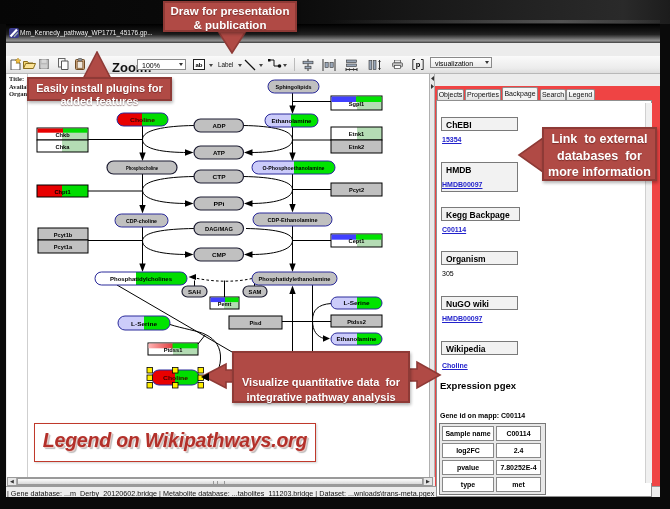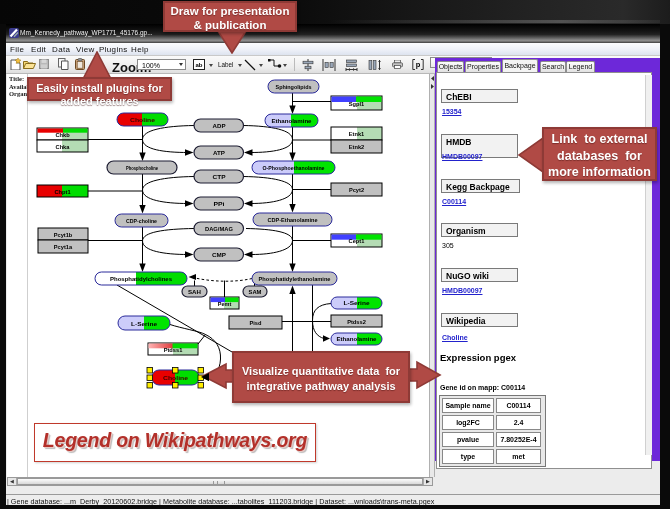--- a/index.html
+++ b/index.html
@@ -26,30 +26,30 @@
   border-left:2.8px solid transparent;border-right:2.8px solid transparent;border-top:3.5px solid #333;}
 .ddarr{position:absolute;width:0;height:0;border-left:2.5px solid transparent;
   border-right:2.5px solid transparent;border-top:3px solid #444;}
 
 #leftpanel{left:1px;top:50px;width:21px;height:403px;background:#fff;overflow:hidden;
   font-family:"Liberation Serif",serif;font-weight:bold;font-size:6.5px;line-height:7.5px;color:#222;
   border-right:1px solid #cfcfcf;box-sizing:border-box;}
 #canvas{left:22px;top:50px;width:401px;height:403px;background:#fff;}
 #splitter{left:423px;top:50px;width:6px;height:403px;background:#e9e9e9;
   border-left:1px solid #b0b0b0;border-right:1px solid #b0b0b0;box-sizing:border-box;}
-#rightpanel{left:429px;top:34px;width:225px;height:403px;background:#6d28d9;}
+#rightpanel{left:429px;top:62px;width:225px;height:403px;background:#ef4444;}
 .tab{position:absolute;font-size:7px;color:#111;text-align:center;
   border:1px solid #8f8f8f;border-bottom:none;box-sizing:border-box;
   background:linear-gradient(#fdfdfd,#e2e2e2);border-radius:2px 2px 0 0;}
 #tabactive{background:#f4f4f4;z-index:3;}
 
 #hscroll{left:1px;top:453px;width:426px;height:9px;background:#f2f2f2;
   border:1px solid #9a9a9a;box-sizing:border-box;}
 #statusbar{left:0;top:462px;width:654px;height:11px;background:#ededed;
-  border-top:1px solid #9a9a9a;box-sizing:border-box;font-size:7.2px;color:#111;margin-top:8px;}
+  border-top:1px solid #9a9a9a;box-sizing:border-box;font-size:7.2px;color:#111;}
 
 .callout{position:absolute;background:#b04a45;border:2px solid #8e3a36;box-sizing:border-box;
   color:#fff;font-weight:bold;text-align:center;
   text-shadow:0 1px 1px rgba(60,10,10,.45);z-index:30;box-shadow:1px 2px 3px rgba(0,0,0,.3);}
 svg{display:block;}
 .link{color:#2222cc;font-weight:bold;text-decoration:underline;font-size:7px;position:absolute;}
 .hdrbox{position:absolute;background:#f2f2f2;border:1px solid #7a7a7a;box-sizing:border-box;
   font-weight:bold;font-size:8.5px;color:#000;padding:2px 0 0 4px;}
 .cell{position:absolute;height:15px;background:#fff;border:1px solid #888;box-sizing:border-box;
   font-size:7px;font-weight:bold;text-align:center;line-height:13px;}
@@ -59,28 +59,20 @@
 <div class="abs" id="bandtop"></div>
 
 <div class="abs" id="win">
   <div class="abs" id="titlebar">
     <svg class="abs" style="left:3px;top:4px" width="10" height="10" viewBox="0 0 10 10">
       <rect x="0" y="0" width="10" height="10" rx="2" fill="#3a3a8c"></rect>
       <path d="M1.5,8.5 L8,1.5" stroke="#fff" stroke-width="2.2"></path>
       <path d="M5,8.8 L9,4.5" stroke="#9aa" stroke-width="1.4"></path>
     </svg>
     <div class="abs" id="titletext">Mm_Kennedy_pathway_WP1771_45176.gp...</div>
-  </div>
-  <div class="abs" id="menubar">
-    <span class="menuitem" style="left:4px">File</span>
-    <span class="menuitem" style="left:25px">Edit</span>
-    <span class="menuitem" style="left:46px">Data</span>
-    <span class="menuitem" style="left:70px">View</span>
-    <span class="menuitem" style="left:93px">Plugins</span>
-    <span class="menuitem" style="left:125px">Help</span>
   </div>
   <div class="abs" id="toolbar">
 
     <svg class="abs" style="left:4px;top:2px" width="11" height="12" viewBox="0 0 11 12">
       <path d="M1,2 h6 l3,3 v7 h-9 z" fill="#fff" stroke="#555" stroke-width="1"></path>
       <path d="M7,2 l3,3 h-3 z" fill="#ddd" stroke="#555" stroke-width=".8"></path>
       <path d="M8,0 l.9,1.8 2,.3 -1.5,1.4 .4,2 -1.8,-1 -1.8,1 .4,-2 L5,2.1 7.1,1.8 z" fill="#f7c23c" stroke="#a07810" stroke-width=".5"></path>
     </svg>
 
     <svg class="abs" style="left:17px;top:4px" width="13" height="9" viewBox="0 0 13 9">
@@ -378,21 +370,21 @@
   <div class="abs" id="rightpanel">
     <div class="tab" style="left:2px;top:3px;width:27px;height:11px;padding-top:1px">Objects</div>
     <div class="tab" style="left:30px;top:3px;width:36px;height:11px;padding-top:1px">Properties</div>
     <div class="tab" id="tabactive" style="left:67px;top:1px;width:36px;height:13px;padding-top:2px">Backpage</div>
     <div class="tab" style="left:105px;top:3px;width:26px;height:11px;padding-top:1px">Search</div>
     <div class="tab" style="left:131px;top:3px;width:29px;height:11px;padding-top:1px">Legend</div>
     <div class="abs" style="left:1px;top:14px;width:216px;height:397px;background:#fff;border:1px solid #8f8f8f;box-sizing:border-box;z-index:2">
       <div class="abs" style="left:208px;top:2px;width:6px;height:380px;background:#f0f0f0;border-left:1px solid #d0d0d0"></div>
       <div class="hdrbox" style="left:4px;top:16px;width:77px;height:14px">ChEBI</div>
       <span class="link" style="left:5px;top:35px">15354</span>
-      <div class="hdrbox" style="left:4px;top:61px;width:77px;height:24px">HMDB</div>
+      <div class="hdrbox" style="left:4px;top:61px;width:77px;height:30px">HMDB</div>
       <span class="link" style="left:5px;top:80px">HMDB00097</span>
       <div class="hdrbox" style="left:4px;top:106px;width:79px;height:14px">Kegg Backpage</div>
       <span class="link" style="left:5px;top:125px">C00114</span>
       <div class="hdrbox" style="left:4px;top:150px;width:77px;height:14px">Organism</div>
       <span class="abs" style="left:5px;top:169px;font-size:7px">305</span>
       <div class="hdrbox" style="left:4px;top:195px;width:77px;height:14px">NuGO wiki</div>
       <span class="link" style="left:5px;top:214px">HMDB00097</span>
       <div class="hdrbox" style="left:4px;top:240px;width:77px;height:14px">Wikipedia</div>
       <span class="link" style="left:5px;top:261px">Choline</span>
       <span class="abs" style="left:3px;top:279px;font-size:9.5px;font-weight:bold">Expression pgex</span>
@@ -433,21 +425,21 @@
   <polygon points="15,1 1,28 29,28" fill="#b04a45" stroke="#8e3a36" stroke-width="1.6"></polygon>
   <rect x="2" y="26" width="26" height="3" fill="#b04a45"></rect>
 </svg>
 
 <div class="callout" style="left:542px;top:127px;width:115px;height:54px;font-size:12.5px;line-height:16.5px;padding-top:2px">Link&nbsp; to external<br>databases&nbsp; for<br>more information</div>
 <svg class="abs" style="left:517px;top:136px;z-index:29" width="28" height="38" viewBox="0 0 28 38">
   <polygon points="26,2 26,36 2,19" fill="#b04a45" stroke="#8e3a36" stroke-width="1.6"></polygon>
   <rect x="25" y="3" width="3" height="32" fill="#b04a45"></rect>
 </svg>
 
-<div class="callout" style="left:232px;top:351px;width:178px;height:52px;font-size:11px;line-height:15px;padding-top:11px">Visualize quantitative data&nbsp; for<br>integrative pathway analysis</div>
+<div class="callout" style="left:232px;top:351px;width:178px;height:52px;font-size:11px;line-height:15px;padding-top:22px">Visualize quantitative data&nbsp; for<br>integrative pathway analysis</div>
 <svg class="abs" style="left:201px;top:361px;z-index:29" width="34" height="30" viewBox="0 0 34 30">
   <polygon points="2,15 25,3 25,9 33,9 33,21 25,21 25,27" fill="#b04a45" stroke="#8e3a36" stroke-width="1.6"></polygon>
   <rect x="31" y="10" width="3" height="10" fill="#b04a45"></rect>
 </svg>
 <svg class="abs" style="left:407px;top:360px;z-index:29" width="35" height="31" viewBox="0 0 35 31">
   <polygon points="33,15 10,2 10,9 2,9 2,21 10,21 10,28" fill="#b04a45" stroke="#8e3a36" stroke-width="1.6"></polygon>
   <rect x="1" y="10" width="3" height="10" fill="#b04a45"></rect>
 </svg>
 
 <svg class="abs" style="left:200px;top:372px;z-index:35" width="10" height="10" viewBox="0 0 10 10">

